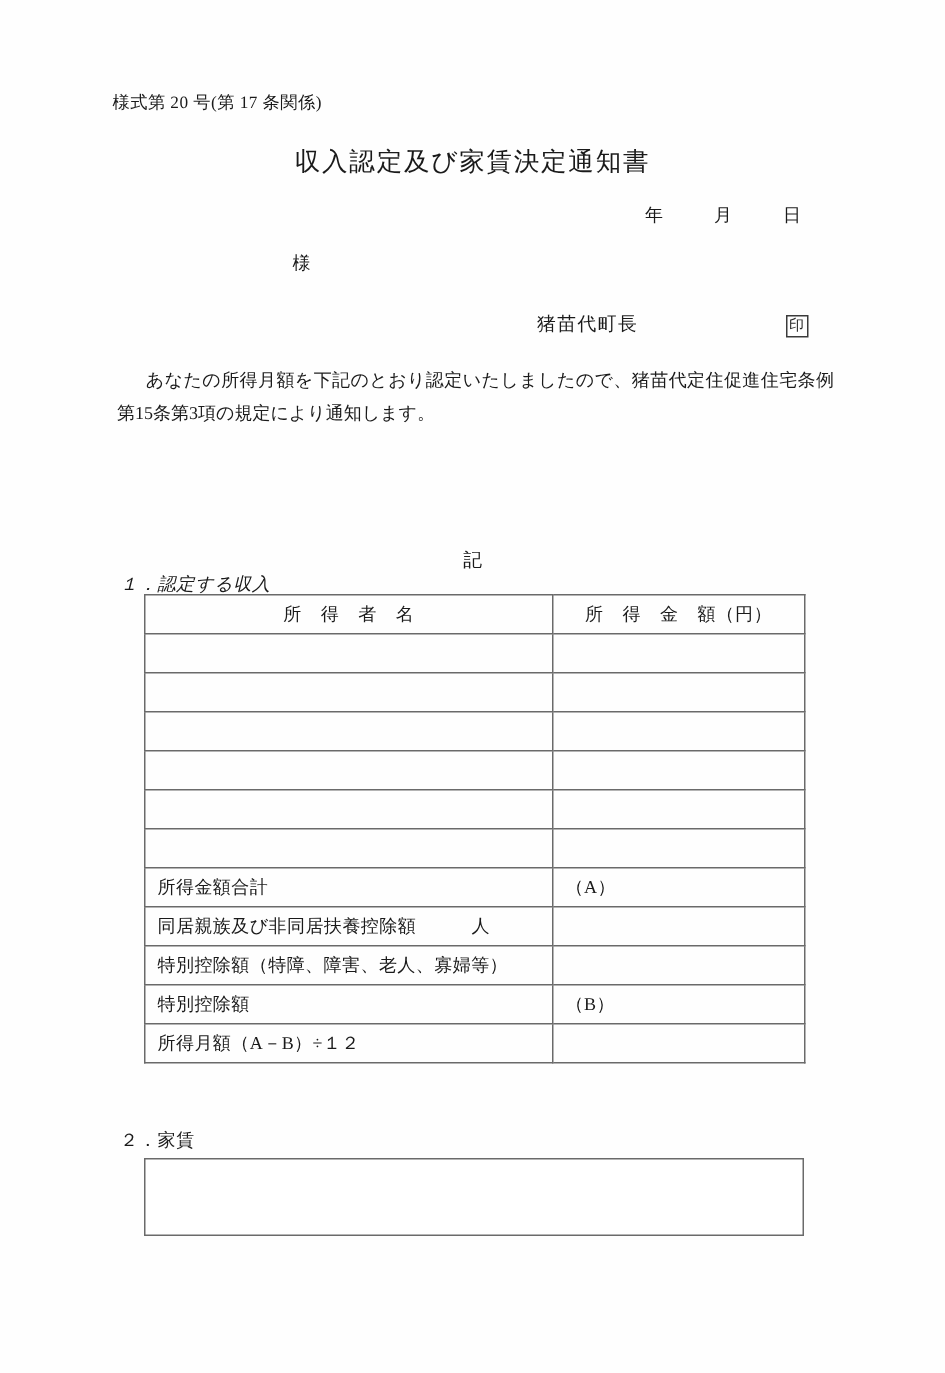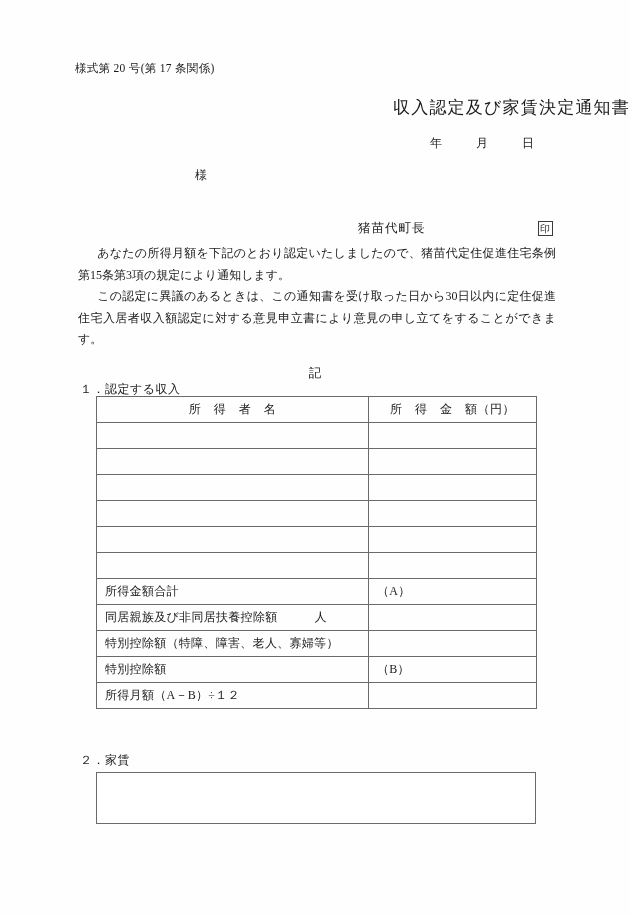--- a/index.html
+++ b/index.html
@@ -31,21 +31,21 @@
     letter-spacing: 0.3px;
     white-space: nowrap;
   }
 
   
   .doc-title {
     position: absolute;
     left: 0;
     right: 0;
     top: 96px;
-    text-align: right;
+    text-align: center;
     font-size: 17px;
     letter-spacing: 1.2px;
     white-space: nowrap;
   }
 
   
   .date-line {
     position: absolute;
     right: 96px;
     top: 135px;
@@ -62,26 +62,25 @@
     left: 195px;
     top: 167px;
     font-size: 12px;
     white-space: nowrap;
   }
 
   
   .issuer-row {
     position: absolute;
     left: 358px;
-    top: 220px;
+    top: 208px;
     font-size: 12.5px;
     white-space: nowrap;
     display: flex;
-    align-items: center;
-    gap: 14px;
+    align-items: flex-end;
   }
   .issuer-name { letter-spacing: 1px; }
   .seal-box {
     width: 15px;
     height: 15px;
     border: 1px solid #3a3a3a;
     margin-left: 98px;
     font-size: 10px;
     line-height: 14px;
     text-align: center;
@@ -115,20 +114,21 @@
   }
 
   
   .sec1-heading {
     position: absolute;
     left: 80px;
     top: 381px;
     font-size: 12px;
     letter-spacing: 0.5px;
     white-space: nowrap;
+    font-style: italic;
   }
 
   
   .income-table {
     position: absolute;
     left: 96px;
     top: 396px;
     width: 440px;
     border-collapse: collapse;
     table-layout: fixed;
@@ -196,21 +196,20 @@
 
   <div class="addressee">様</div>
 
   <div class="issuer-row">
     <span class="issuer-name">猪苗代町長</span>
     <span class="seal-box">印</span>
   </div>
 
   <div class="body-text">
     <p>あなたの所得月額を下記のとおり認定いたしましたので、猪苗代定住促進住宅条例第15条第3項の規定により通知します。</p>
-    <p>この認定に異議のあるときは、この通知書を受け取った日から30日以内に定住促進住宅入居者収入額認定に対する意見申立書により意見の申し立てをすることができます。</p>
   </div>
 
   <div class="ki-mark">記</div>
 
   <div class="sec1-heading">１．認定する収入</div>
 
   <table class="income-table">
     <colgroup>
       <col class="col-name">
       <col class="col-amount">

